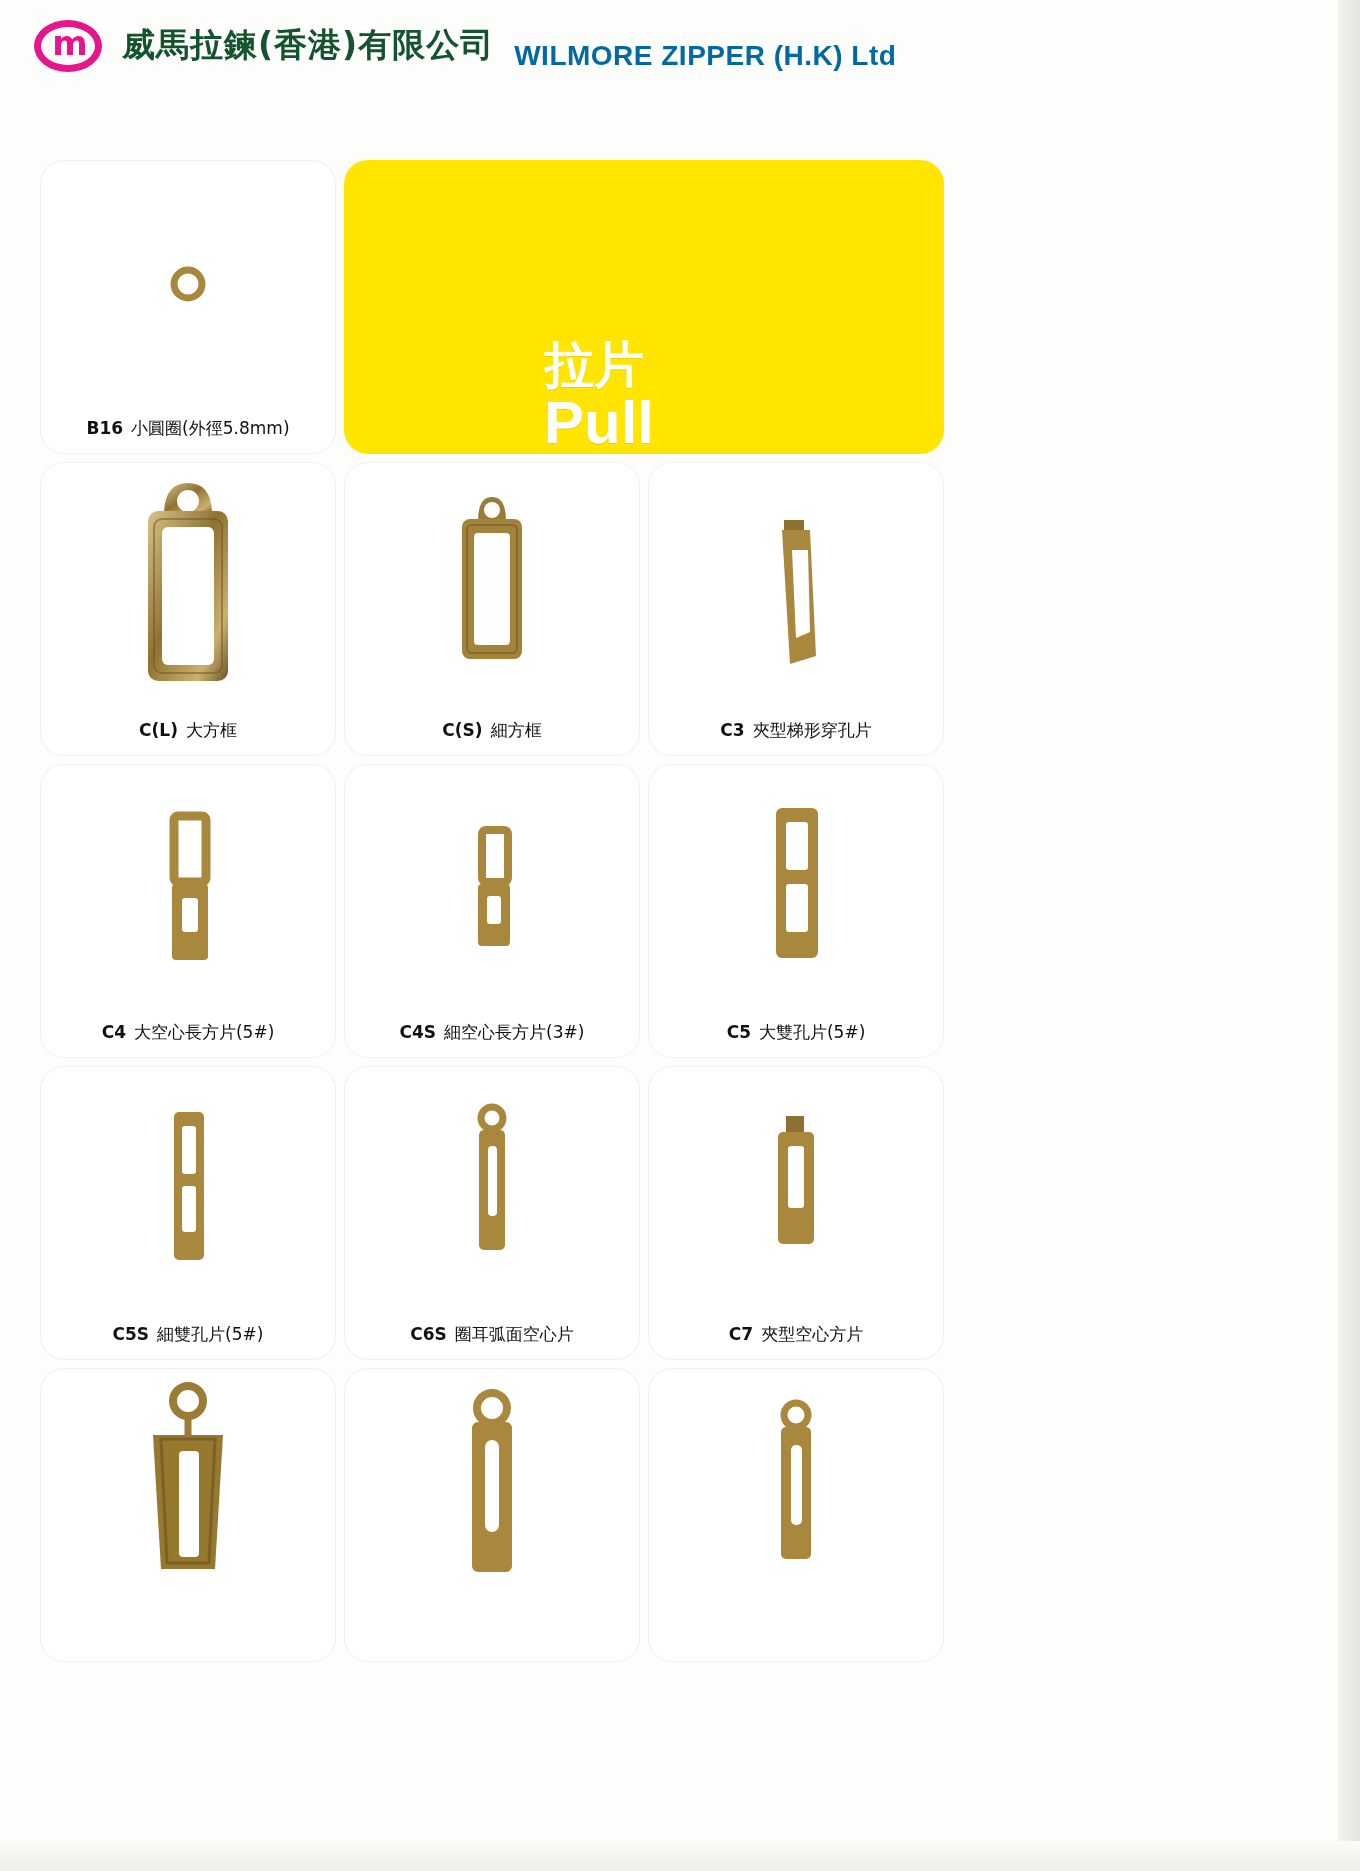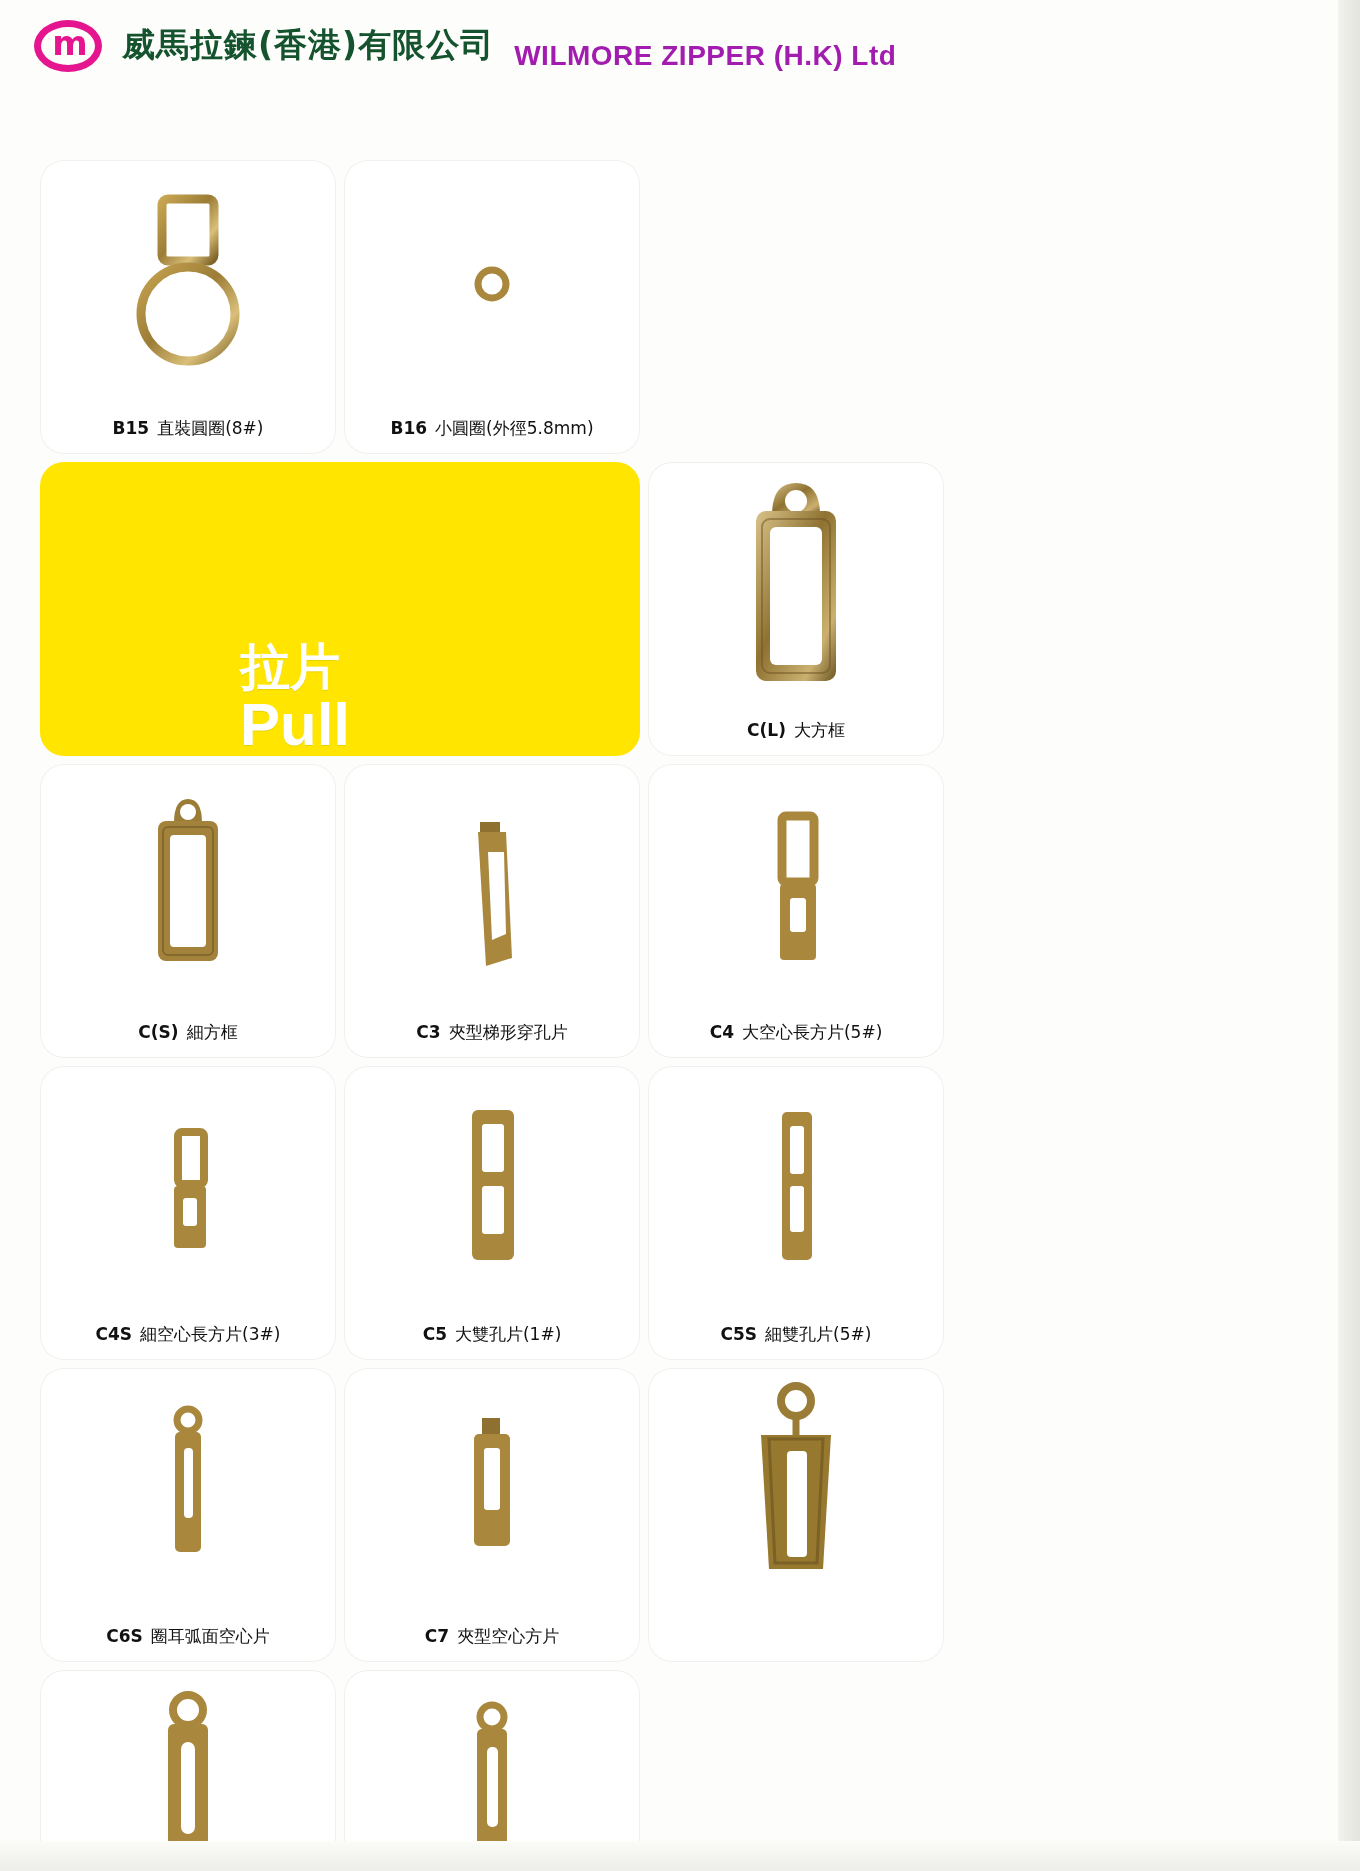--- a/index.html
+++ b/index.html
@@ -61,21 +61,21 @@
     font-family: "DejaVu Sans", sans-serif;
     font-size: 33px;
     font-weight: bold;
     color: #14532d;
     letter-spacing: 1px;
   }
   .title-en {
     font-family: "Liberation Sans", sans-serif;
     font-size: 28px;
     font-weight: bold;
-    color: #a21caf;
+    color: #0369a1;
     letter-spacing: 0.5px;
     margin-left: 6px;
     margin-top: 22px;
   }
 
   
   .grid {
     position: absolute;
     left: 40px; top: 160px;
     width: 1190px;
@@ -163,39 +163,20 @@
       <div class="m">m</div>
     </div>
     <div class="title-cn">威馬拉鍊(香港)有限公司</div>
     <div class="title-en">WILMORE ZIPPER (H.K) Ltd</div>
   </div>
 
   <div class="section-letter">C</div>
 
   <div class="grid">
 
-    <div class="cell">
-      <div class="art">
-        <svg width="120" height="190" viewBox="0 0 120 190">
-          <defs>
-            <linearGradient id="g1" x1="0" y1="0" x2="1" y2="1">
-              <stop offset="0%" stop-color="#c8a552"></stop>
-                <stop offset="45%" stop-color="#9c7d36"></stop>
-              <stop offset="75%" stop-color="#d9bf79"></stop>
-                <stop offset="100%" stop-color="#7f6428"></stop>
-            </linearGradient>
-          </defs>
-          <rect x="34" y="10" width="52" height="62" rx="6" fill="none" stroke="url(#g1)" stroke-width="9"></rect>
-          <circle cx="60" cy="125" r="47" fill="none" stroke="url(#g1)" stroke-width="9"></circle>
-        </svg>
-      </div>
-      <div class="caption">
-        <span class="code">B15</span><span>直裝圓圈(8#)</span>
-      </div>
-    </div>
 
     <div class="cell">
       <div class="art">
         <svg width="60" height="60" viewBox="0 0 60 60">
           <circle cx="30" cy="30" r="14" fill="none" stroke="#a9883e" stroke-width="7"></circle>
         </svg>
       </div>
       <div class="caption">
         <span class="code">B16</span><span>小圓圈(外徑5.8mm)</span>
       </div>
@@ -293,21 +274,21 @@
 
     <div class="cell">
       <div class="art">
         <svg width="100" height="200" viewBox="0 0 100 200">
           <rect x="30" y="20" width="42" height="150" rx="6" fill="#a9883e"></rect>
           <rect x="40" y="34" width="22" height="48" rx="3" fill="#ffffff"></rect>
           <rect x="40" y="96" width="22" height="48" rx="3" fill="#ffffff"></rect>
         </svg>
       </div>
       <div class="caption">
-        <span class="code">C5</span><span>大雙孔片(1#)</span>
+        <span class="code">C5</span><span>大雙孔片(5#)</span>
       </div>
     </div>
 
     <div class="cell">
       <div class="art">
         <svg width="100" height="200" viewBox="0 0 100 200">
           <rect x="36" y="22" width="30" height="148" rx="5" fill="#a9883e"></rect>
           <rect x="44" y="36" width="14" height="48" rx="3" fill="#ffffff"></rect>
           <rect x="44" y="96" width="14" height="46" rx="3" fill="#ffffff"></rect>
         </svg>

